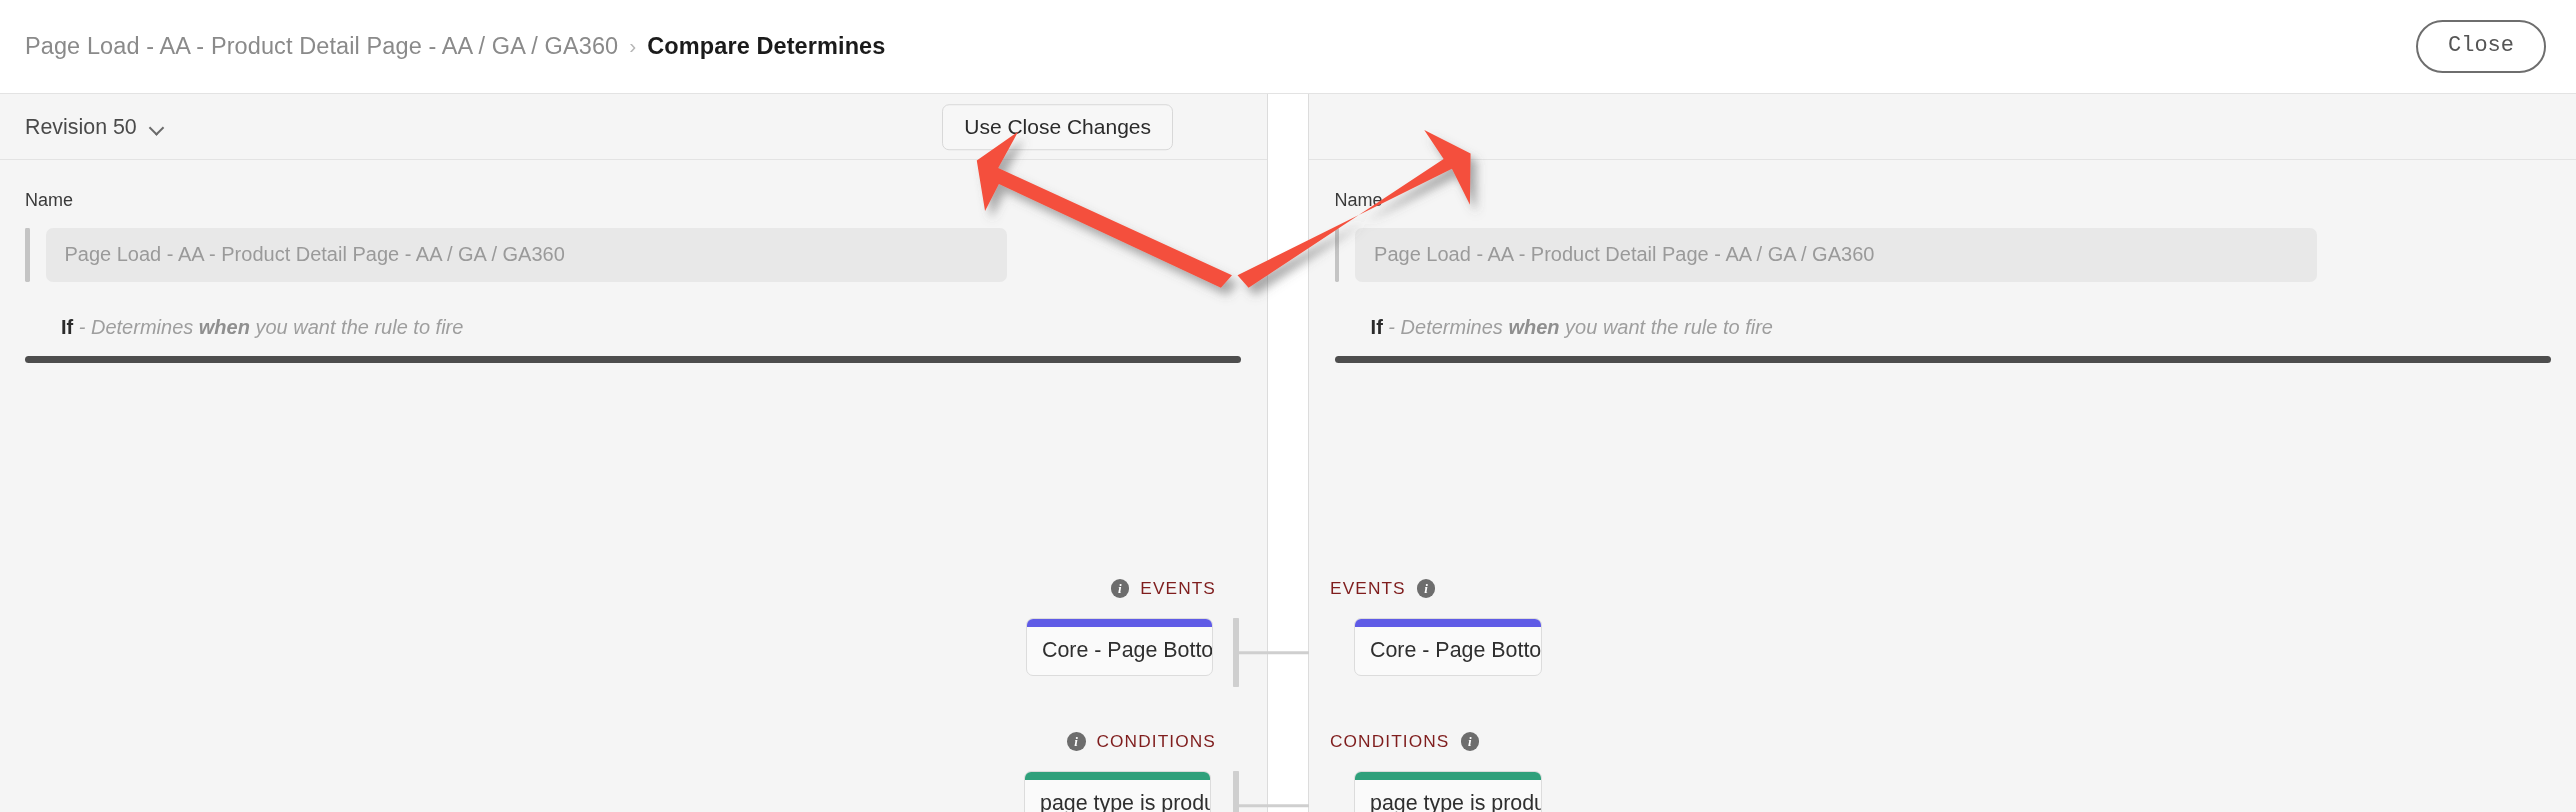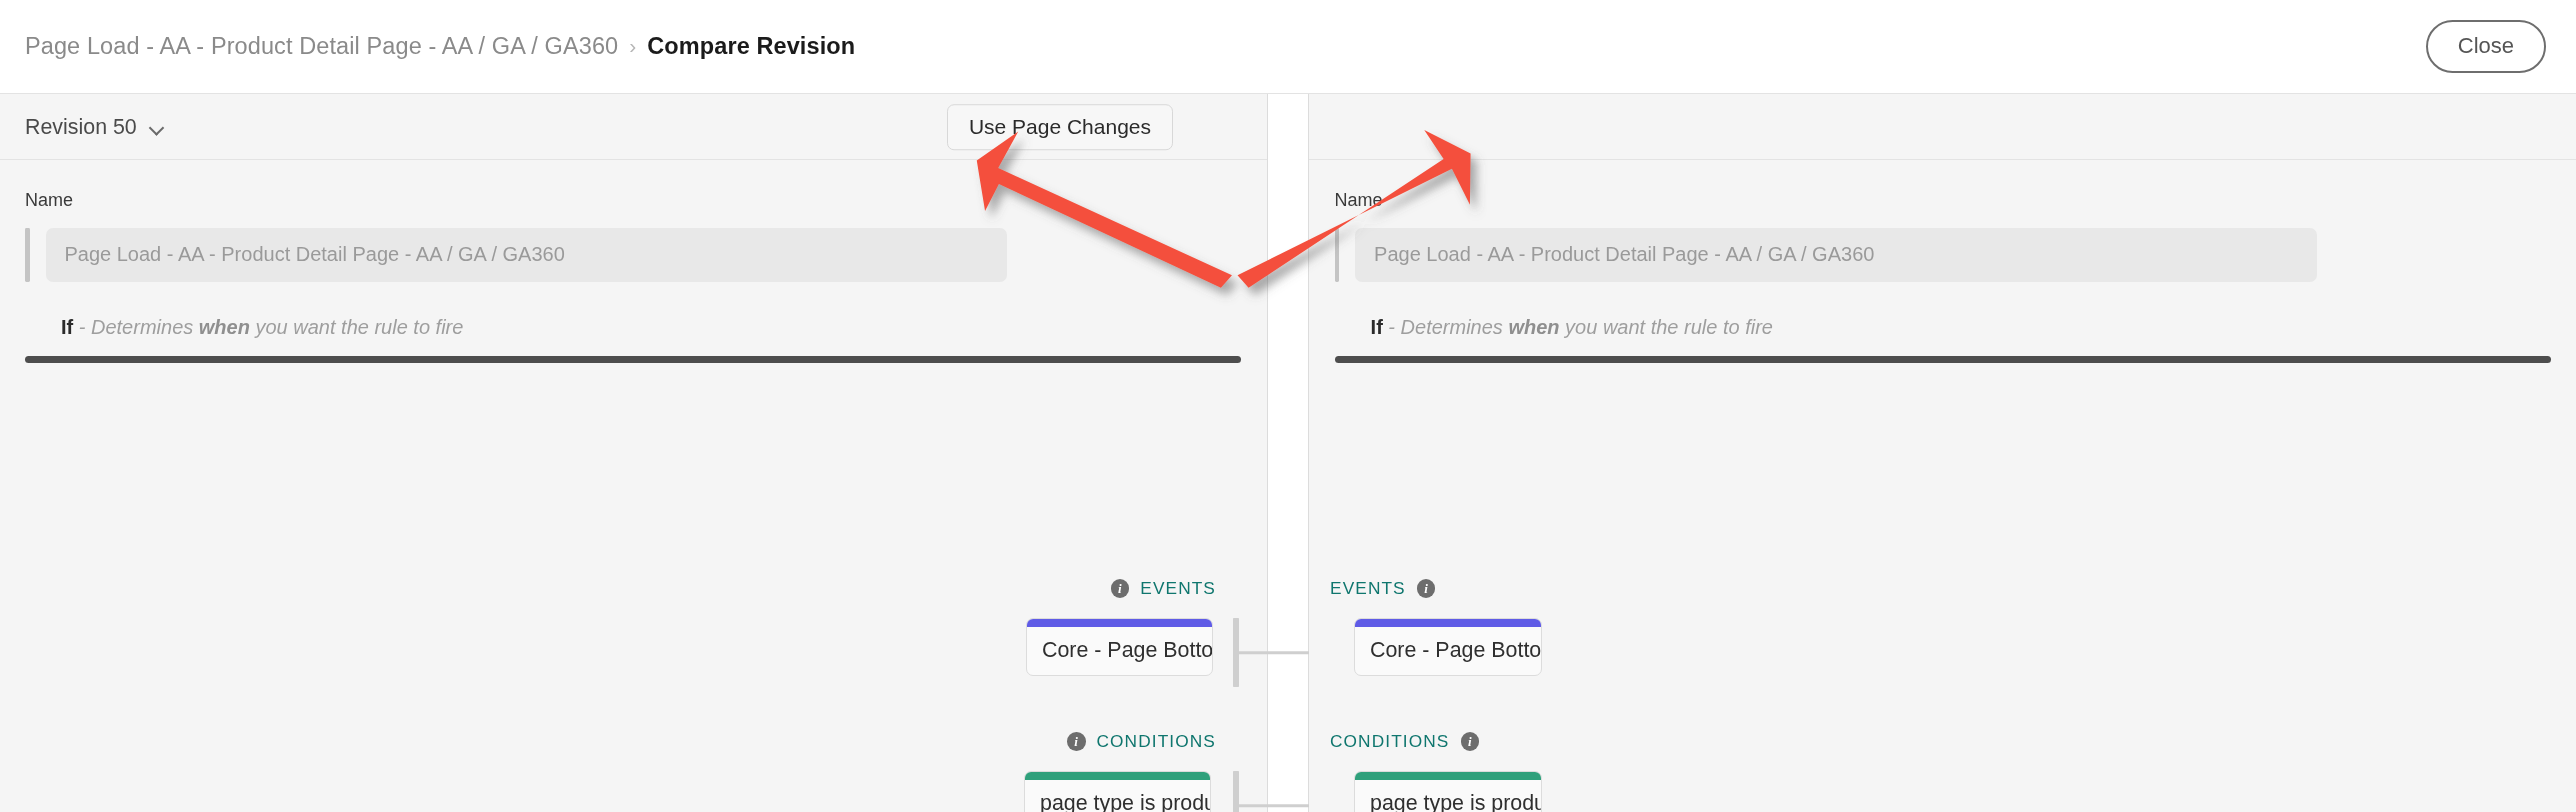--- a/index.html
+++ b/index.html
@@ -19,21 +19,21 @@
     display:flex; align-items:center; justify-content:space-between;
     padding: 0 30px 0 25px;
   }
   .breadcrumb { display:flex; align-items:center; gap:11px; }
   .bc-parent { font-size:23.5px; color:#8a8a8a; letter-spacing:0.1px; }
   .bc-sep { font-size:21px; color:#b5b5b5; line-height:1; padding-bottom:2.1px;}
   .bc-current { font-size:23.5px; color:#1b1b1b; font-weight:700; letter-spacing:0.1px; }
   .close-btn {
     border:2.1px solid #6e6e6e; border-radius:691px;
     background:#ffffff; color:#555555;
-    font-size:22px; font-family:Liberation Sans, sans-serif;
+    font-size:22px; font-family:Liberation Mono, monospace;
     padding:12px 30px; cursor:pointer; line-height:1.1;
   }
 
   
   .toolbar {
     position:absolute; left:0; top:94px; width:2576px; height:66px;
     background:#f5f5f5; border-bottom:0.7px solid #e3e3e3;
   }
   .tb-left { position:absolute; left:0; top:0; width:1267px; height:66px; }
   .tb-right{ position:absolute; left:1309px; top:0; width:1267px; height:66px; }
@@ -92,21 +92,21 @@
   .sec-title .kw { color:#2b2b2b; font-weight:700; font-style:normal; }
   .sec-title .em { font-weight:700; font-style:italic; color:#8f8f8f; }
   .sec-rule {
     margin-top:16.6px; height:7px; background:#4d4d4d; border-radius:4.2px; width:100%;
   }
 
   
   .grp-label { position:absolute; display:flex; align-items:center; gap:11px; }
   .grp-label.left  { justify-content:flex-end; }
   .grp-label.right { justify-content:flex-start; }
-  .grp-text { font-size:17.3px; letter-spacing:1.1px; color:#0f766e; font-weight:400; }
+  .grp-text { font-size:17.3px; letter-spacing:1.1px; color:#7f1d1d; font-weight:400; }
   .info-icon {
     width:18.7px; height:18.7px; border-radius:50%; background:#6d6d6d;
     color:#ffffff; font-size:13px; font-weight:700; font-style:italic;
     display:flex; align-items:center; justify-content:center;
     font-family:"Liberation Serif", serif; line-height:1; flex:none;
   }
 
   
   .card {
     position:absolute; background:#fafafa;
@@ -129,32 +129,32 @@
 </style>
 </head>
 <body>
 
 <div id="app">
 
   <div class="header">
     <div class="breadcrumb">
       <span class="bc-parent">Page Load - AA - Product Detail Page - AA / GA / GA360</span>
       <span class="bc-sep">›</span>
-      <span class="bc-current">Compare Revision</span>
+      <span class="bc-current">Compare Determines</span>
     </div>
     <button class="close-btn">Close</button>
   </div>
 
   <div class="toolbar">
     <div class="tb-left">
       <div class="rev-select">
         <span class="rev-label">Revision 50</span>
         <span class="chev"></span>
       </div>
-      <button class="use-changes-btn">Use Page Changes</button>
+      <button class="use-changes-btn">Use Close Changes</button>
     </div>
     <div class="tb-gutter"></div>
   </div>
 
   <div class="body-area">
 
     <div class="panel panel-left">
 
       <div class="name-block left">
         <div class="name-label">Name</div>

